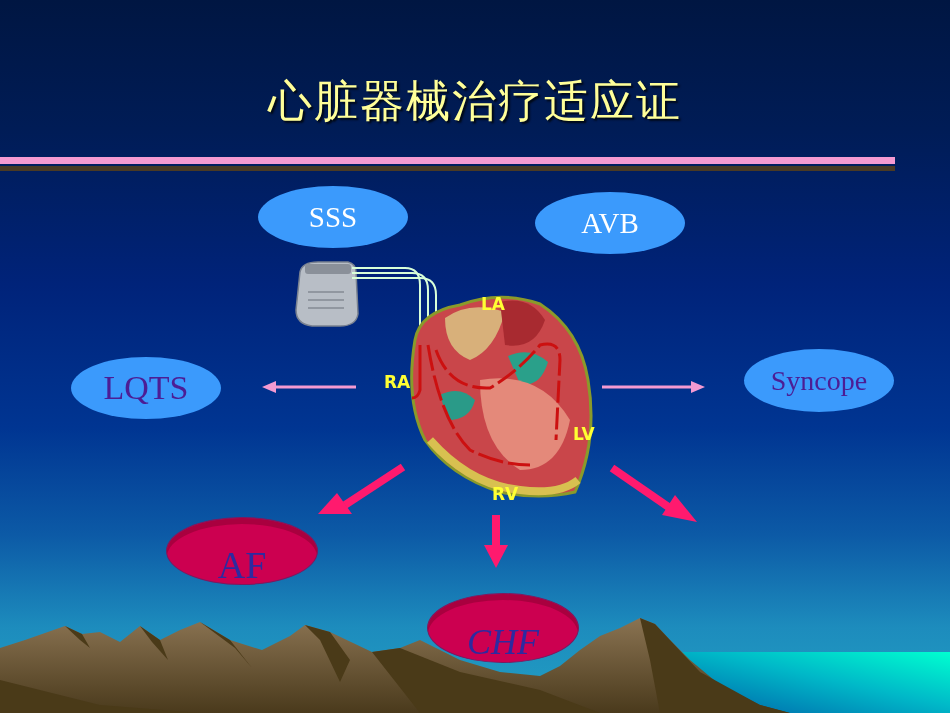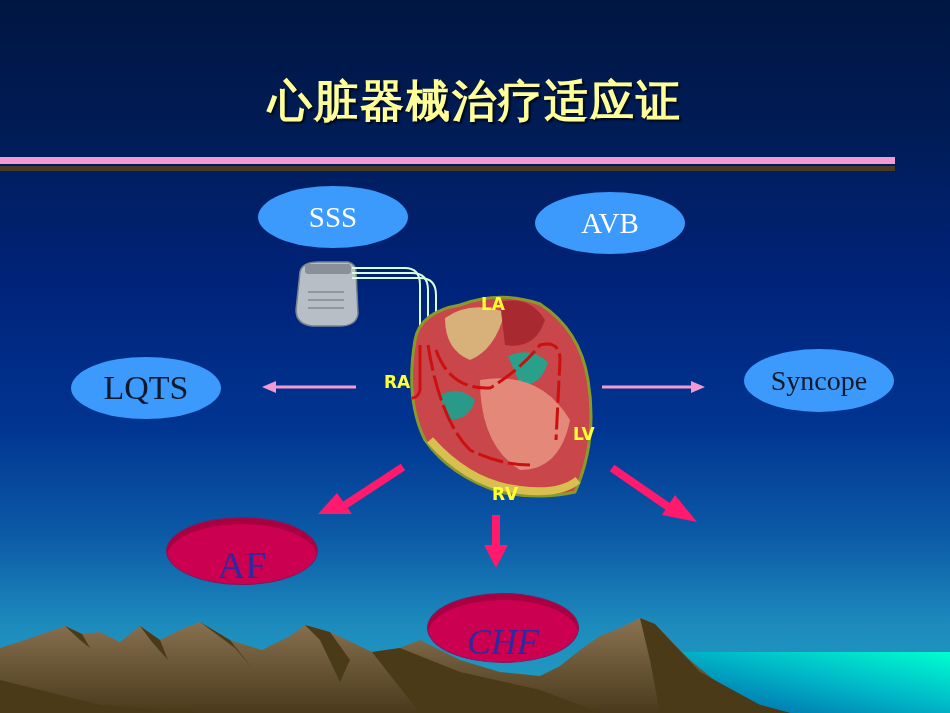--- a/index.html
+++ b/index.html
@@ -3,33 +3,33 @@
 <meta charset="utf-8">
 <style>
   html, body { margin: 0; padding: 0; }
   body { width: 950px; height: 713px; overflow: hidden; font-family: "Liberation Serif", serif; }
   .slide {
     position: relative; width: 950px; height: 713px; overflow: hidden;
     background: linear-gradient(to bottom, #001642 0%, #001c56 18%, #00237a 40%, #003592 60%, #0c5aa6 75%, #1d8cbd 88%, #22a0c4 100%);
   }
   .title {
     position: absolute; top: 72px; left: 0; width: 950px; text-align: center;
-    color: #ffff99; font-family: "DejaVu Sans", sans-serif; font-weight: bold;
+    color: #ffff99; font-family: "DejaVu Sans", sans-serif; font-weight: normal;
     font-size: 44px; letter-spacing: 2px; text-shadow: 2px 2px 2px #000814;
   }
   .rule-pink { position: absolute; left: 0; top: 157px; width: 895px; height: 7px; background: #f49ad2; }
   .rule-brown { position: absolute; left: 0; top: 166px; width: 895px; height: 5px; background: #4a3a24; }
   .oval {
     position: absolute; display: flex; align-items: center; justify-content: center;
     border-radius: 50%; font-family: "Liberation Serif", serif;
   }
   .oval.blue { background: #3b9afc; }
   .oval.red { background: #cc0050; box-shadow: inset 0 6px 0 rgba(140,0,50,0.55); border: 1px solid #7a1a60; }
   .oval.blue.light-text span { color: #ffffff; }
-  .oval.blue.dark-text span { color: #0f172a; }
+  .oval.blue.dark-text span { color: #4c1d95; }
   .oval.red span { color: #2d2aa0; margin-top: 28px; }
   svg.layer { position: absolute; left: 0; top: 0; }
   .heart-label { font-family: "DejaVu Sans", sans-serif; font-weight: bold; fill: #ffff33; font-size: 17px; }
 </style>
 </head>
 <body>
 
 <div class="slide">
 
   <div class="title">心脏器械治疗适应证</div>

